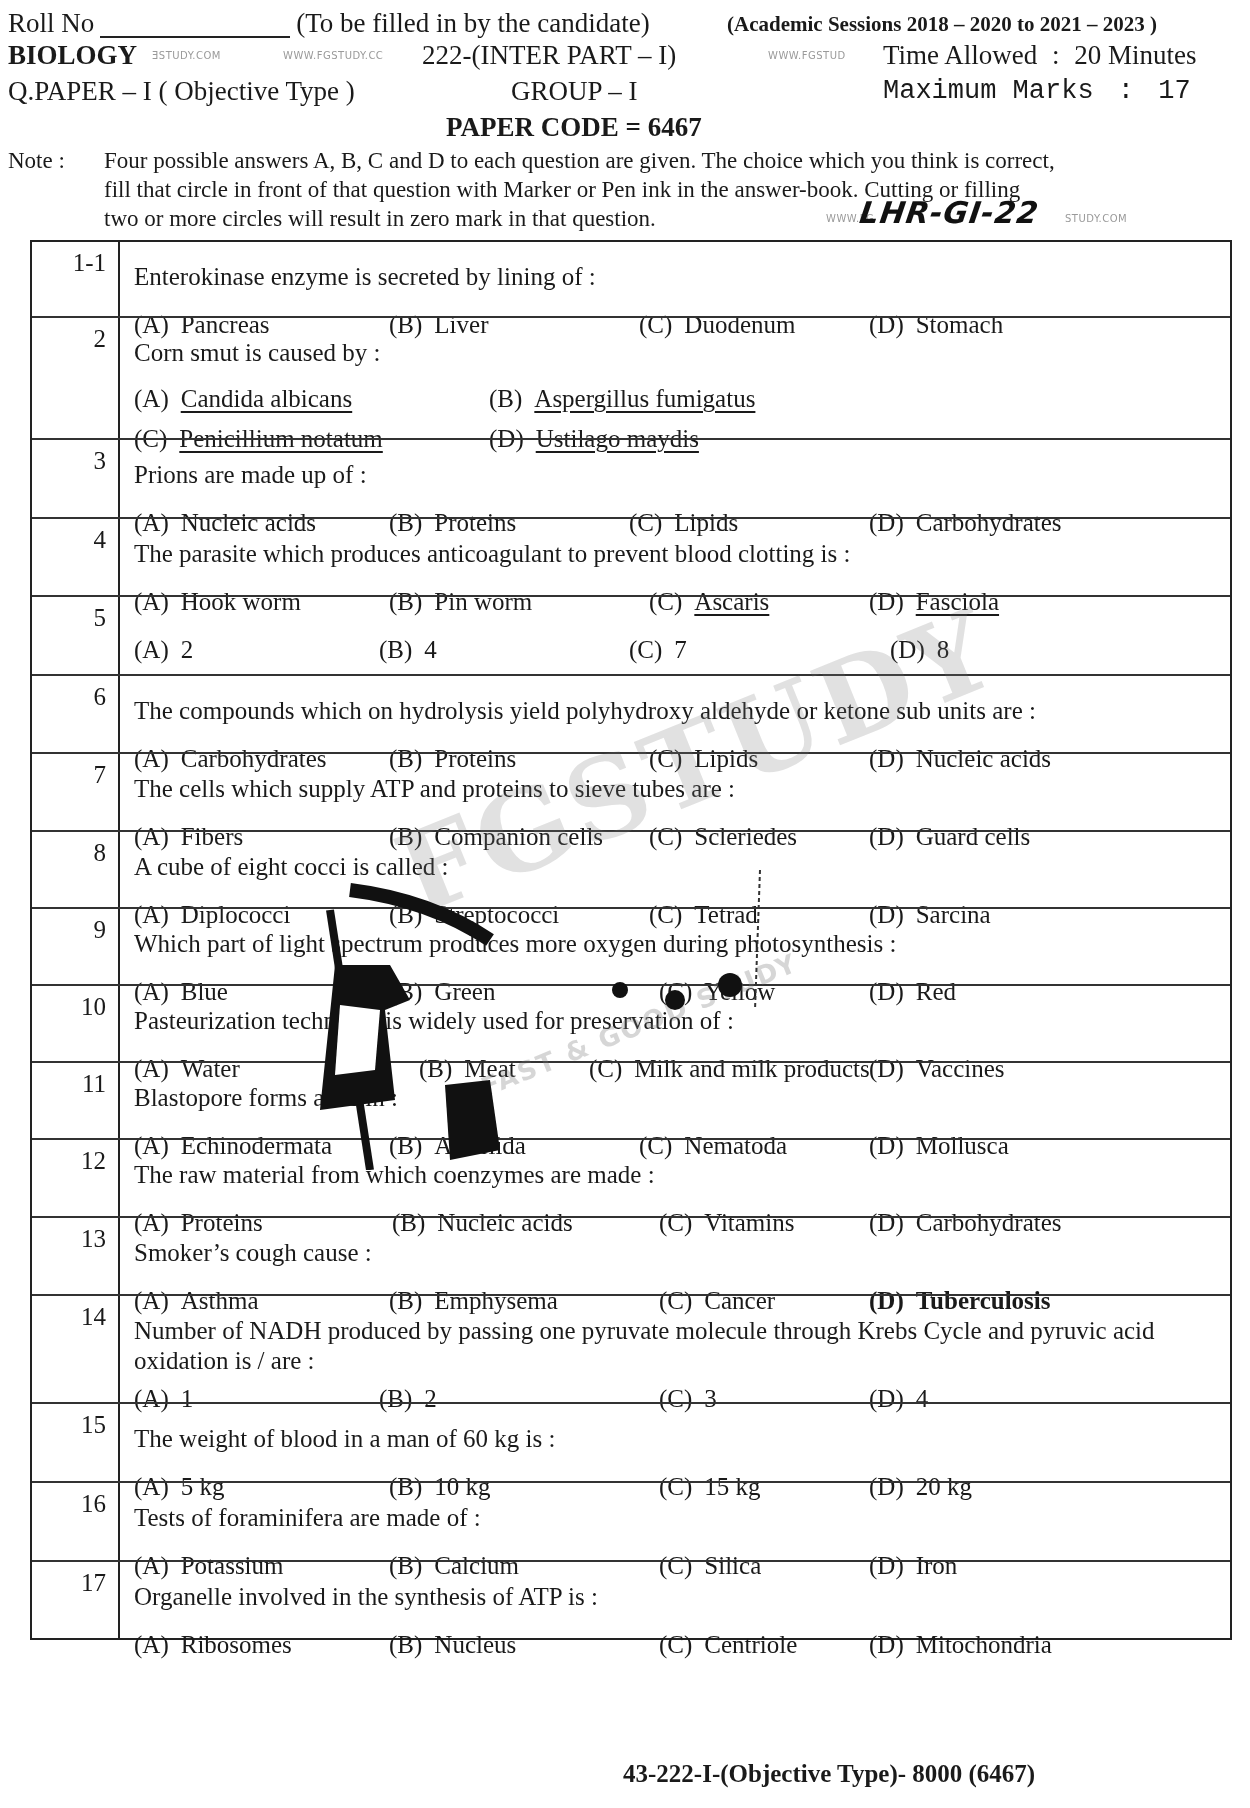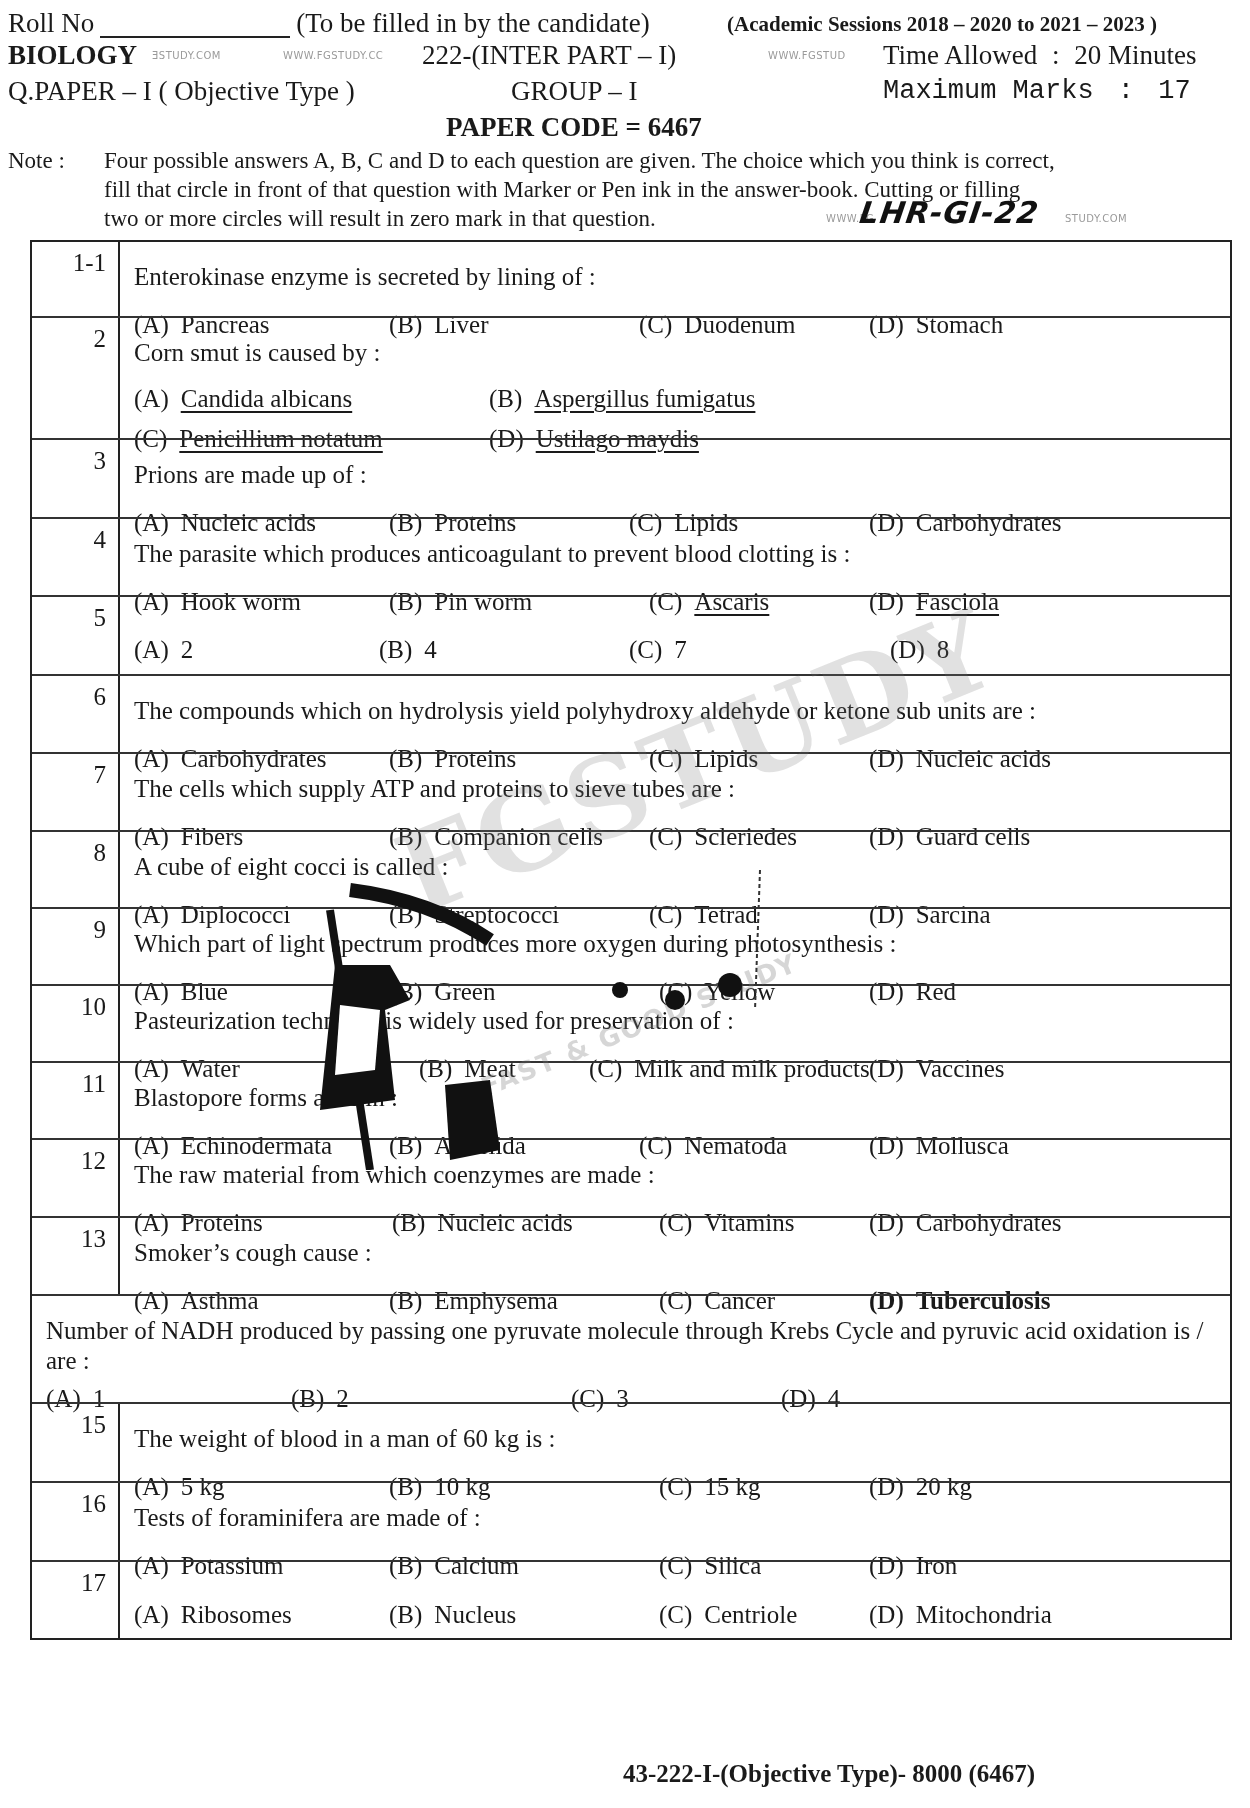--- a/index.html
+++ b/index.html
@@ -221,20 +221,21 @@
         <div class="qtext">Smoker’s cough cause  :</div>
         <div class="opts">
           <div class="opt" style="left: 0px;"><span class="lbl">(A)</span><span>Asthma</span></div>
           <div class="opt" style="left: 255px;"><span class="lbl">(B)</span><span>Emphysema</span></div>
           <div class="opt" style="left: 525px;"><span class="lbl">(C)</span><span>Cancer</span></div>
           <div class="opt" style="left: 735px; font-weight: bold;"><span class="lbl">(D)</span><span>Tuberculosis</span></div>
         </div>
       </div>
     </div>
     <div class="qrow" style="height: 106px;">
+      <div class="qnum">14</div>
       <div class="qbody">
         <div class="qtext wrap">Number of NADH produced by passing one pyruvate molecule through Krebs Cycle and pyruvic acid oxidation is / are  :</div>
         <div class="opts" style="margin-top: 0px;">
           <div class="opt" style="left: 0px;"><span class="lbl">(A)</span><span>1</span></div>
           <div class="opt" style="left: 245px;"><span class="lbl">(B)</span><span>2</span></div>
           <div class="opt" style="left: 525px;"><span class="lbl">(C)</span><span>3</span></div>
           <div class="opt" style="left: 735px;"><span class="lbl">(D)</span><span>4</span></div>
         </div>
       </div>
     </div>
@@ -258,20 +259,21 @@
           <div class="opt" style="left: 0px;"><span class="lbl">(A)</span><span>Potassium</span></div>
           <div class="opt" style="left: 255px;"><span class="lbl">(B)</span><span>Calcium</span></div>
           <div class="opt" style="left: 525px;"><span class="lbl">(C)</span><span>Silica</span></div>
           <div class="opt" style="left: 735px;"><span class="lbl">(D)</span><span>Iron</span></div>
         </div>
       </div>
     </div>
     <div class="qrow" style="height: 76px;">
       <div class="qnum">17</div>
       <div class="qbody">
+        <div class="qtext">Organelle involved in the synthesis of ATP is  :</div>
         <div class="opts">
           <div class="opt" style="left: 0px;"><span class="lbl">(A)</span><span>Ribosomes</span></div>
           <div class="opt" style="left: 255px;"><span class="lbl">(B)</span><span>Nucleus</span></div>
           <div class="opt" style="left: 525px;"><span class="lbl">(C)</span><span>Centriole</span></div>
           <div class="opt" style="left: 735px;"><span class="lbl">(D)</span><span>Mitochondria</span></div>
         </div>
       </div>
     </div>
   </div>
 

